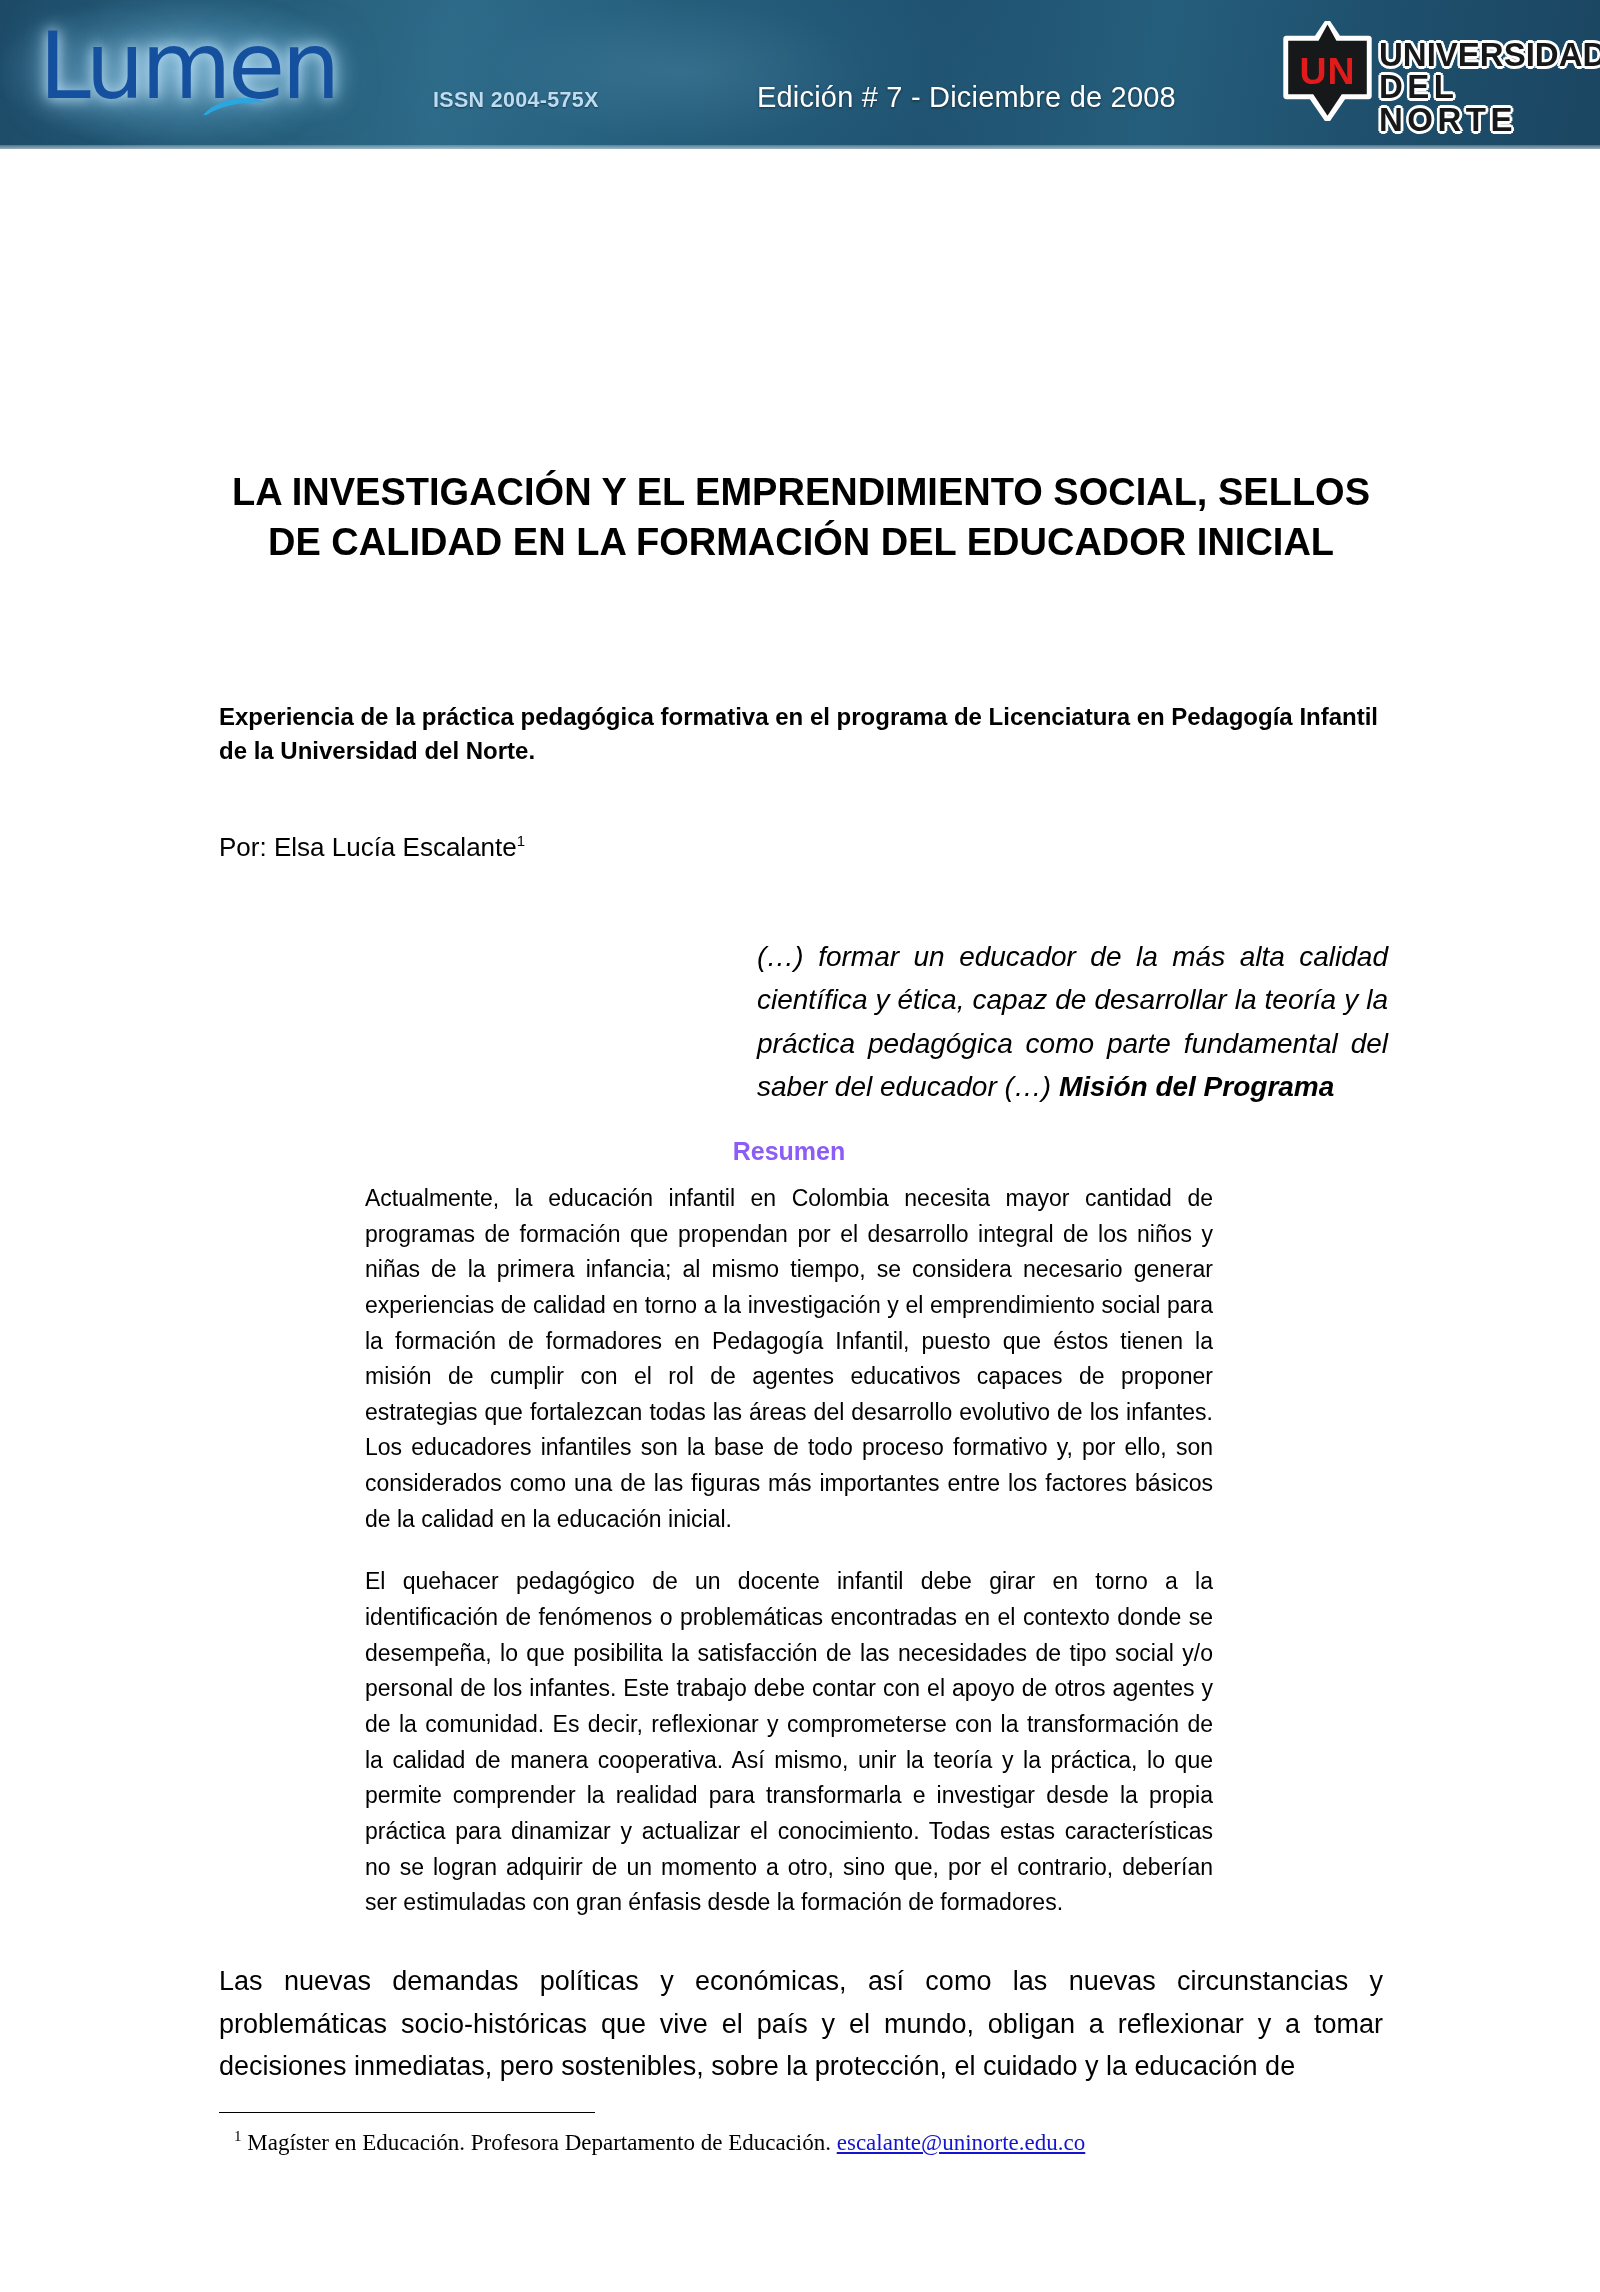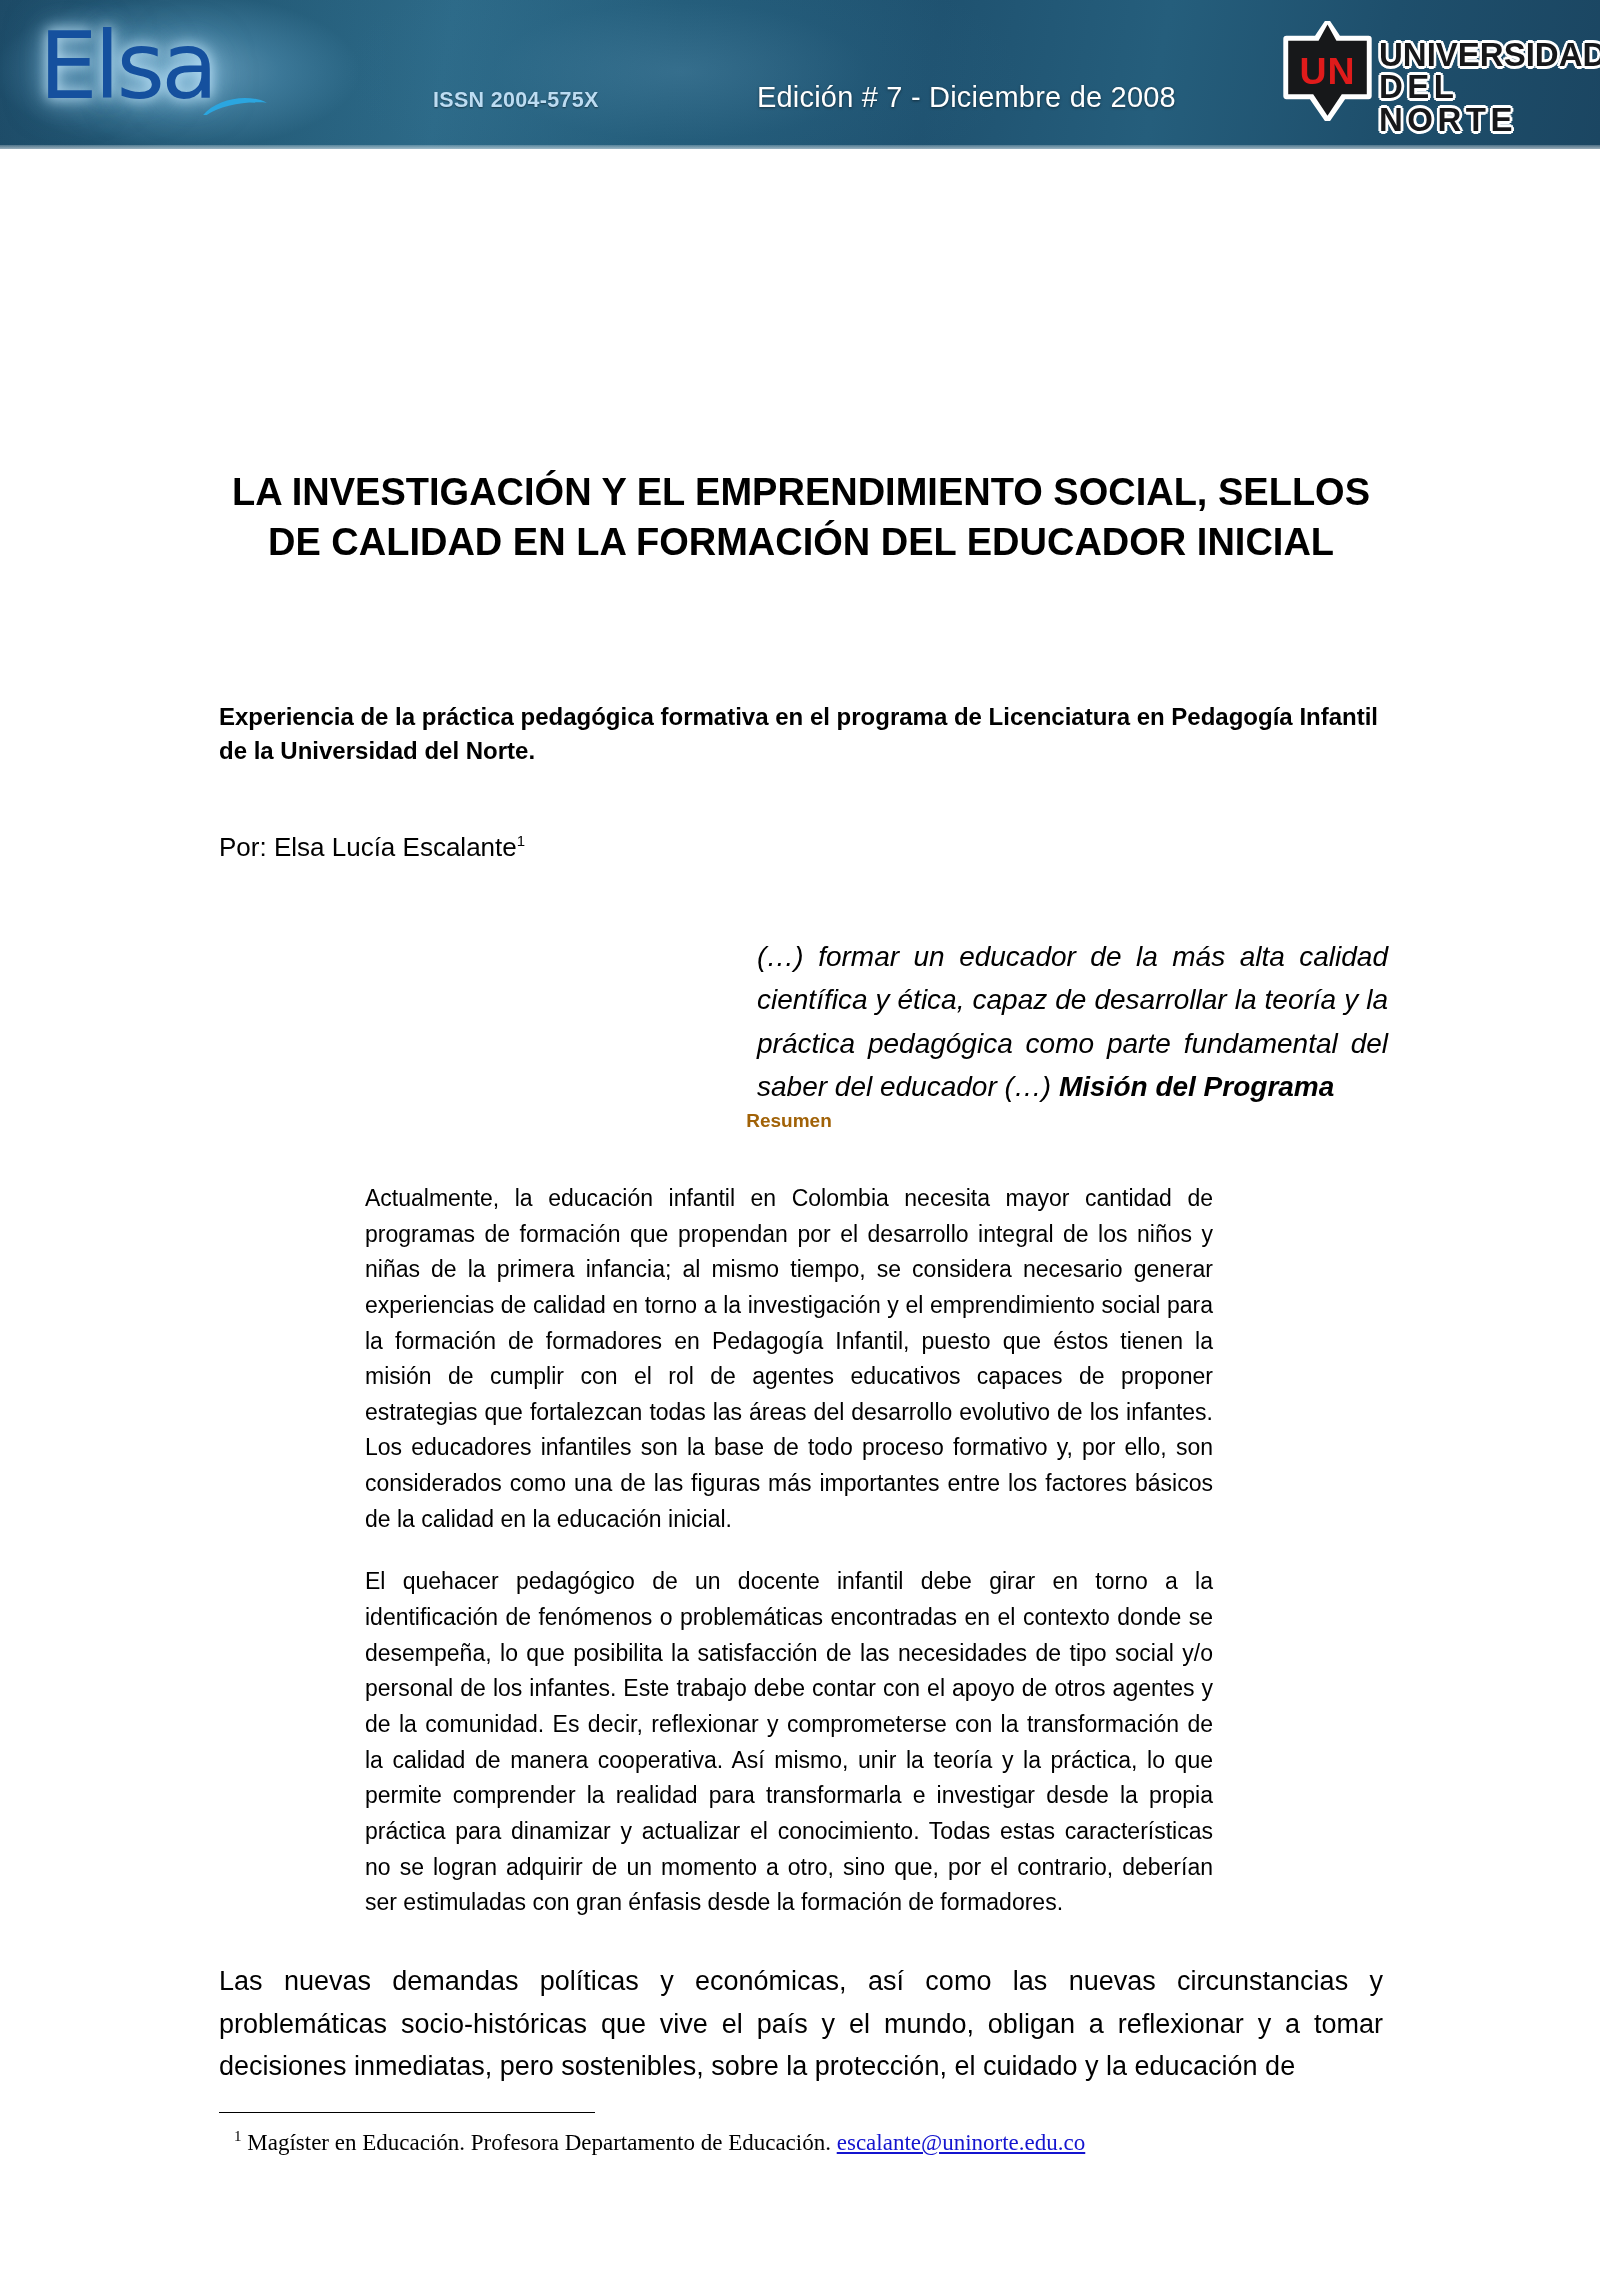--- a/index.html
+++ b/index.html
@@ -220,27 +220,27 @@
     color: #000;
   }
   .epigraph .src {
     font-style: italic;
     font-weight: bold;
   }
 
   .resumen-head {
     position: absolute;
     left: 365px;
-    top: 961px;
+    top: 988px;
     width: 848px;
     text-align: center;
     font-family: "Liberation Sans", sans-serif;
-    font-size: 19px;
-    font-weight: bold;
-    color: #a16207;
+    font-size: 25px;
+    font-weight: bold;
+    color: #8b5cf6;
   }
 
   .abstract {
     position: absolute;
     left: 365px;
     top: 1032px;
     width: 848px;
     font-family: "Liberation Sans", sans-serif;
     font-size: 23px;
     line-height: 1.55;
@@ -290,21 +290,21 @@
   }
 </style>
 </head>
 <body>
 
 <div class="banner">
   <div class="banner-sheen"></div>
   <div class="banner-sheen2"></div>
 
   <div class="lumen-logo">
-    <div class="lumen-word">Elsa</div>
+    <div class="lumen-word">Lumen</div>
     <div class="lumen-swoosh">
       <svg width="66" height="23" viewBox="0 0 74 26">
         <path d="M1 25 C 16 6, 52 0, 73 11 C 52 9, 20 14, 5 25 Z" fill="#2ba6e0"></path>
       </svg>
     </div>
   </div>
 
   <div class="issn">ISSN 2004-575X</div>
   <div class="edicion">Edición # 7 - Diciembre de 2008</div>
 

